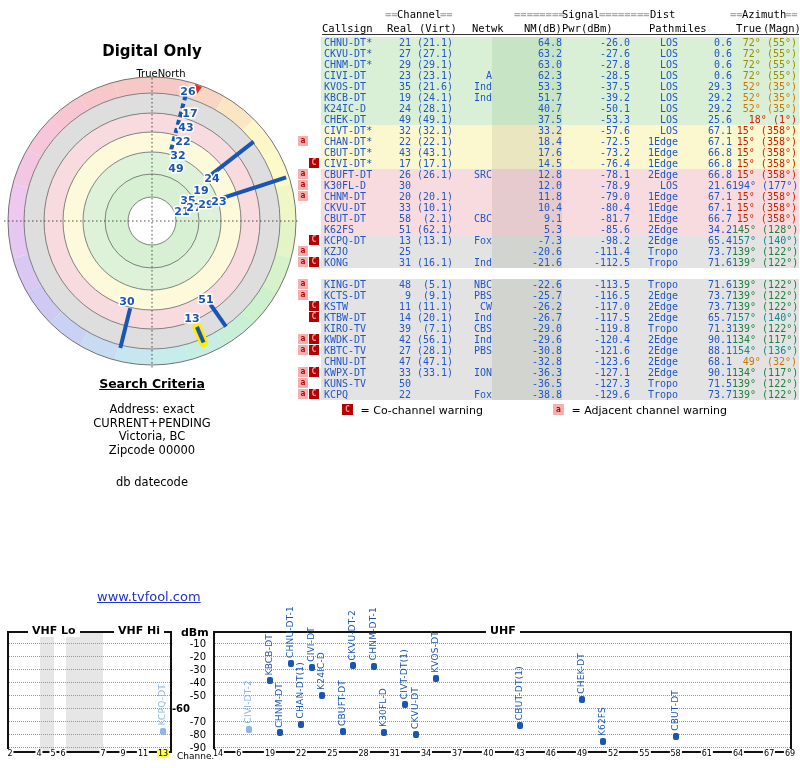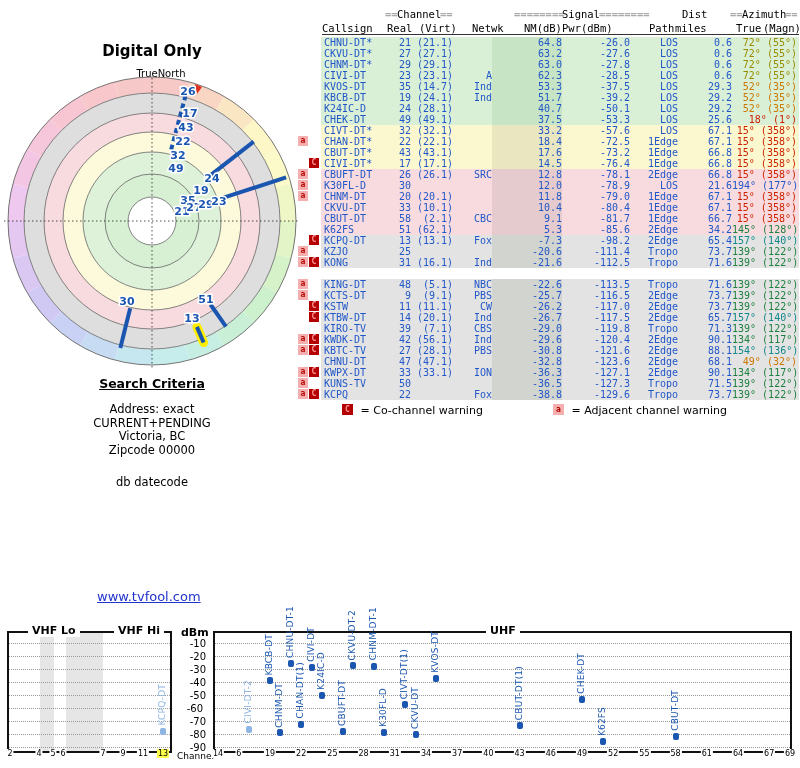--- a/index.html
+++ b/index.html
@@ -145,21 +145,21 @@
 
 <a class="abs" id="site-link">www.tvfool.com</a>
 
 <div id="table-header">
     <span class="htok hdeco" style="left: 385px; top: 8px;">==</span>
     <span class="htok" style="left: 397px; top: 8px;">Channel</span>
     <span class="htok hdeco" style="left: 440px; top: 8px;">==</span>
     <span class="htok hdeco" style="left: 514px; top: 8px;">========</span>
     <span class="htok" style="left: 562px; top: 8px;">Signal</span>
     <span class="htok hdeco" style="left: 599px; top: 8px;">========</span>
-    <span class="htok" style="left: 682px; top: 8px;">Dist</span>
+    <span class="htok" style="left: 650px; top: 8px;">Dist</span>
     <span class="htok hdeco" style="left: 730px; top: 8px;">==</span>
     <span class="htok" style="left: 742px; top: 8px;">Azimuth</span>
     <span class="htok hdeco" style="left: 785px; top: 8px;">==</span>
     <span class="htok" style="left: 322px; top: 22px;">Callsign</span>
     <span class="htok" style="left: 387px; top: 22px;">Real</span>
     <span class="htok" style="left: 419px; top: 22px;">(Virt)</span>
     <span class="htok" style="left: 472px; top: 22px;">Netwk</span>
     <span class="htok" style="left: 524px; top: 22px;">NM(dB)</span>
     <span class="htok" style="left: 562px; top: 22px;">Pwr(dBm)</span>
     <span class="htok" style="left: 649px; top: 22px;">Path</span>
@@ -219,21 +219,21 @@
       <div class="cell c-pwr">-28.5</div>
       <div class="cell c-path">LOS</div>
       <div class="cell c-miles">0.6</div>
       <div class="cell c-az az-olive">72° (55°)</div>
     </div>
     <div class="trow b-g" style="top: 81px;">
       <div class="mslot"></div>
       <div class="mslot cs"></div>
       <div class="cell c-call">KVOS-DT</div>
       <div class="cell c-real">35</div>
-      <div class="cell c-virt">(14.7)</div>
+      <div class="cell c-virt">(21.6)</div>
       <div class="cell c-net">Ind</div>
       <div class="cell c-nm">53.3</div>
       <div class="cell c-pwr">-37.5</div>
       <div class="cell c-path">LOS</div>
       <div class="cell c-miles">29.3</div>
       <div class="cell c-az az-orange">52° (35°)</div>
     </div>
     <div class="trow b-g" style="top: 92px;">
       <div class="mslot"></div>
       <div class="mslot cs"></div>
@@ -674,21 +674,21 @@
     <div class="grid" style="left: 215px; top: 669px; width: 575px;"></div>
     <div class="ylab" style="left: 180px; top: 663.5px;">-30</div>
     <div class="grid" style="left: 9px; top: 682px; width: 161px;"></div>
     <div class="grid" style="left: 215px; top: 682px; width: 575px;"></div>
     <div class="ylab" style="left: 180px; top: 676.5px;">-40</div>
     <div class="grid" style="left: 9px; top: 695px; width: 161px;"></div>
     <div class="grid" style="left: 215px; top: 695px; width: 575px;"></div>
     <div class="ylab" style="left: 180px; top: 689.5px;">-50</div>
     <div class="grid" style="left: 9px; top: 708px; width: 161px;"></div>
     <div class="grid" style="left: 215px; top: 708px; width: 575px;"></div>
-    <div class="ylab" style="left: 177px; top: 702.5px;">-60</div>
+    <div class="ylab" style="left: 164px; top: 702.5px; font-weight: bold;">-60</div>
     <div class="grid" style="left: 9px; top: 721px; width: 161px;"></div>
     <div class="grid" style="left: 215px; top: 721px; width: 575px;"></div>
     <div class="ylab" style="left: 180px; top: 715.5px;">-70</div>
     <div class="grid" style="left: 9px; top: 734px; width: 161px;"></div>
     <div class="grid" style="left: 215px; top: 734px; width: 575px;"></div>
     <div class="ylab" style="left: 180px; top: 728.5px;">-80</div>
     <div class="grid" style="left: 9px; top: 747px; width: 161px;"></div>
     <div class="grid" style="left: 215px; top: 747px; width: 575px;"></div>
     <div class="ylab" style="left: 180px; top: 741.5px;">-90</div>
     <div class="tick" style="left: 10px; top: 749px;">2</div>

